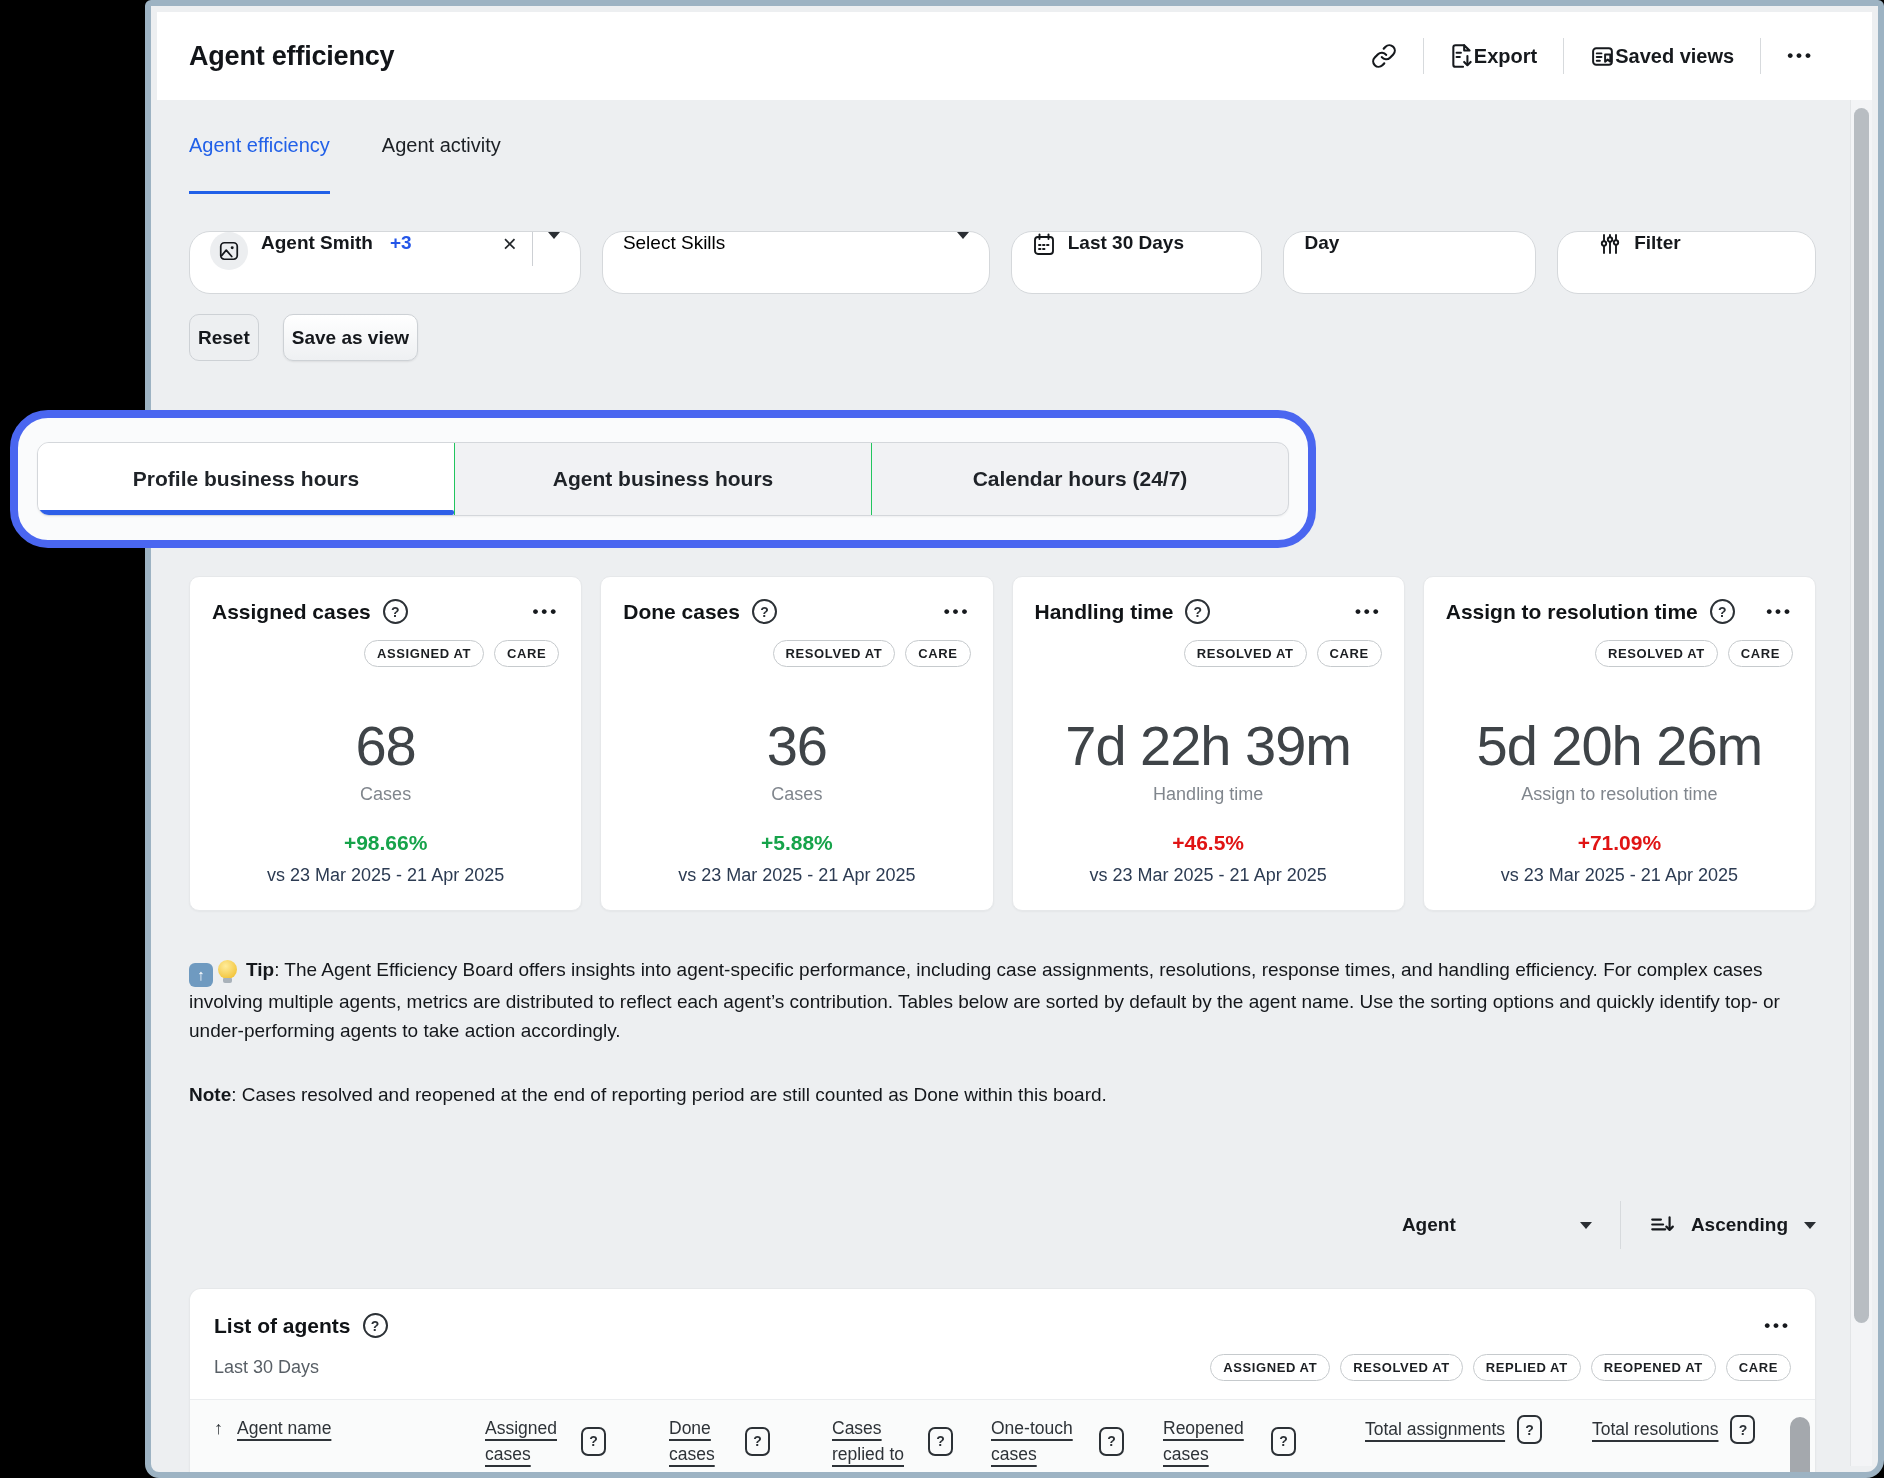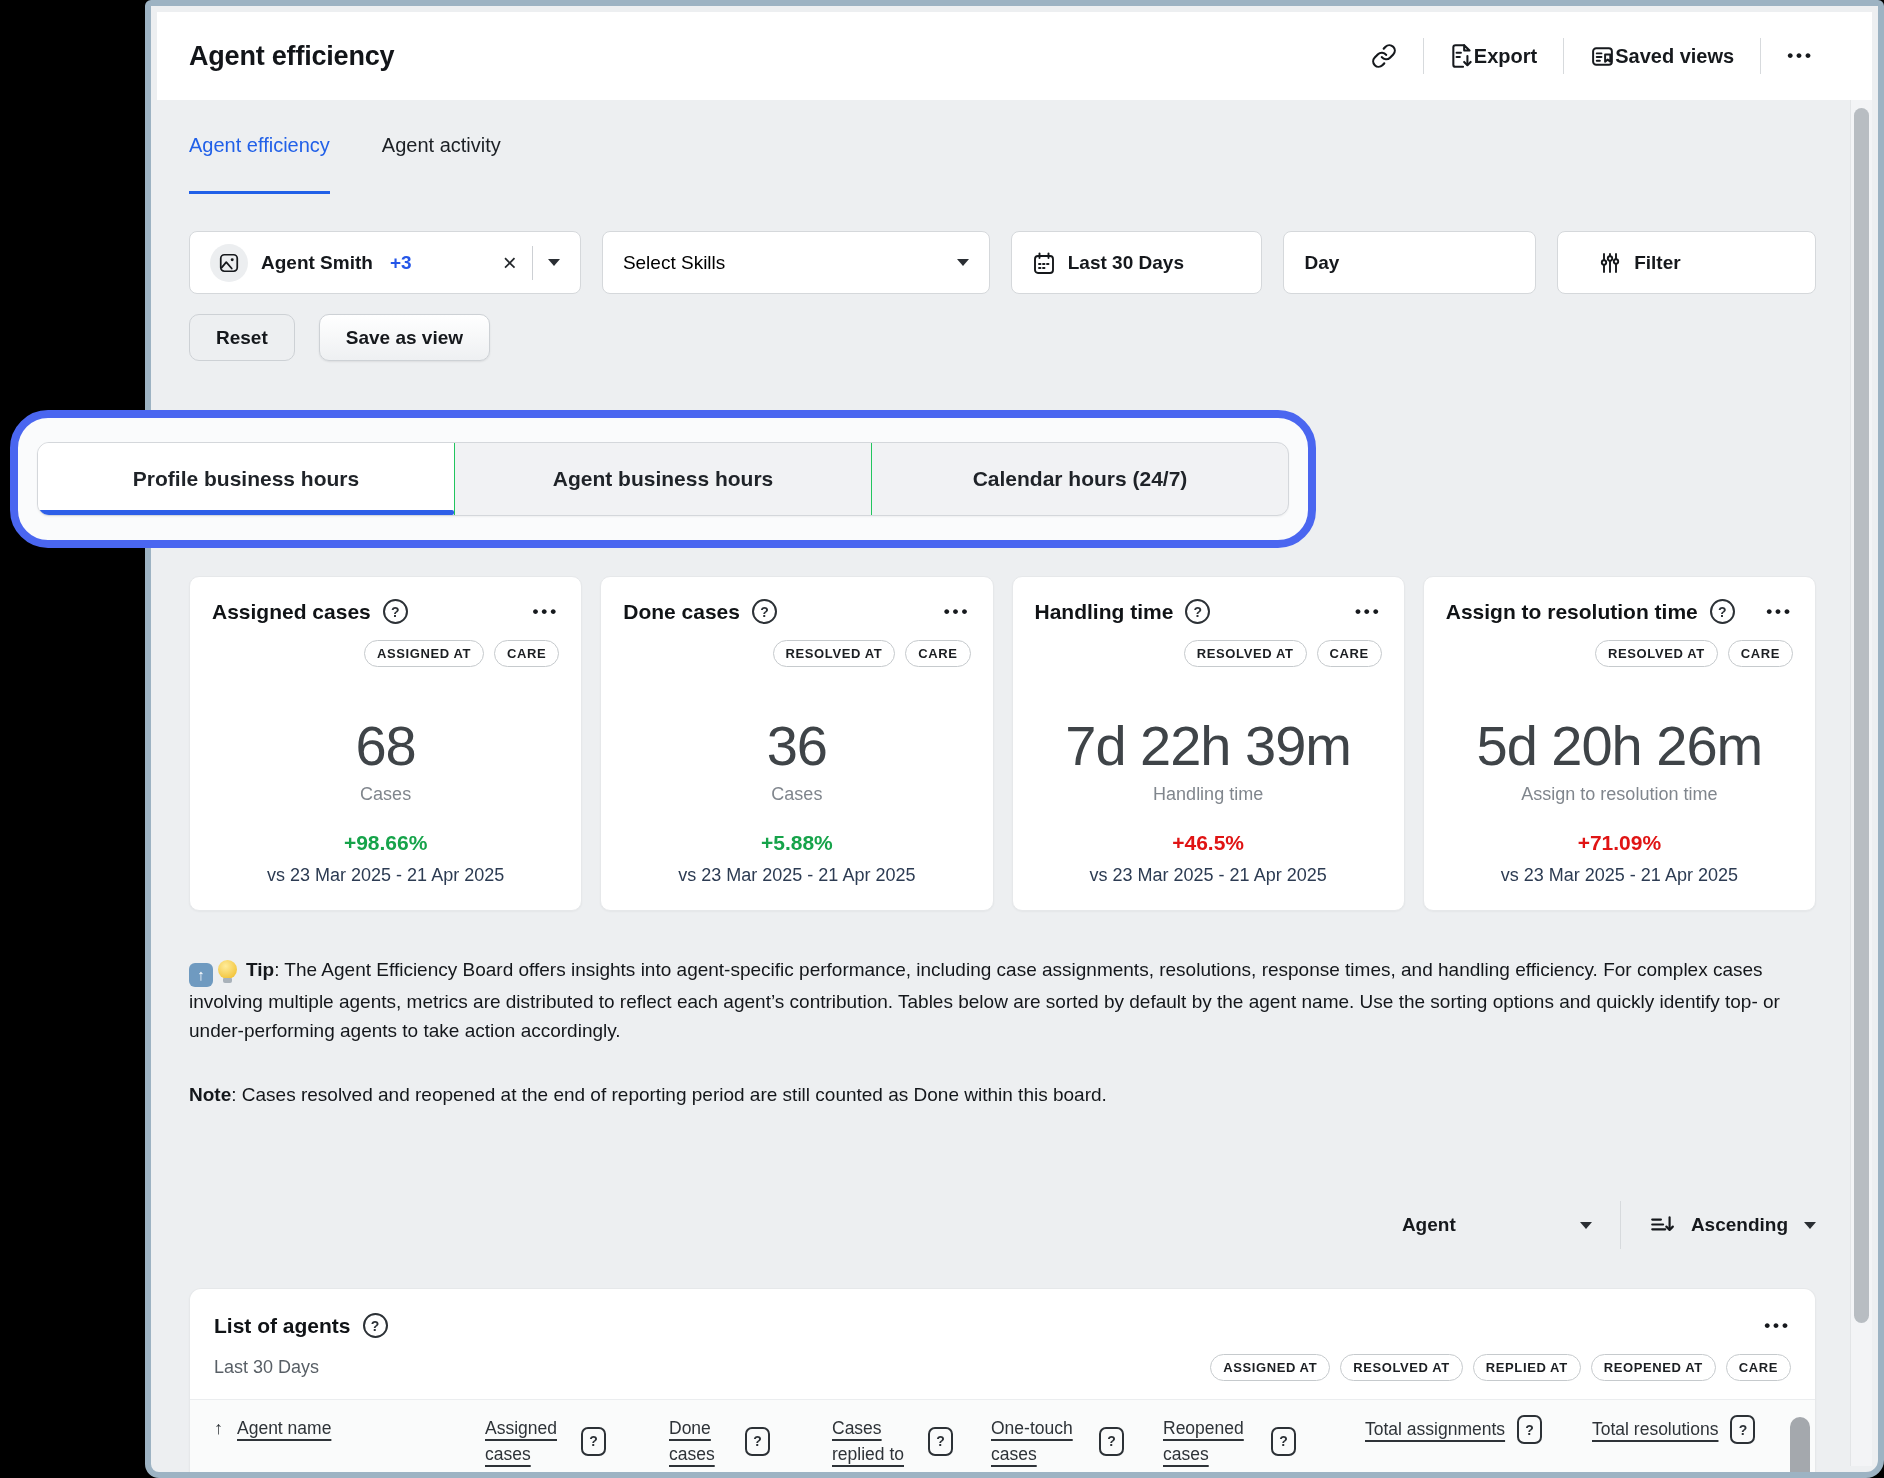--- a/index.html
+++ b/index.html
@@ -22,37 +22,37 @@
   
   .tabs { height:94px; display:flex; gap:52px; padding:0 32px; }
   .tab { display:flex; align-items:center; height:100%; font-size:20px; color:#1c2025; border-bottom:3px solid transparent; cursor:pointer; }
   .tab.active { color:#2160e8; border-bottom-color:#2160e8; font-weight:500; }
 
   .content { position:absolute; left:6px; right:6px; top:6px; bottom:6px; }
   .abs { position:absolute; left:32px; right:56px; }
 
   
   .filter-row { top:219px; display:flex; gap:21px; }
-  .fbox { height:63px; background:#fff; border:1px solid #d5d8db; border-radius:8px; display:flex; align-items:center; padding:0 20px; font-size:19px; }
+  .fbox { height:63px; background:#fff; border:1px solid #d5d8db; border-radius:21px; display:flex; align-items:flex-start; padding:0 20px; font-size:19px; }
   .chip { gap:13px; width:394px; }
   .avatar { width:38px; height:38px; border-radius:50%; background:#eceef0; display:flex; align-items:center; justify-content:center; }
   .chip-name { font-weight:700; color:#15181c; }
   .chip-count { font-weight:700; color:#2456e8; margin-left:4px; }
   .chip-close { margin-left:auto; font-size:24px; font-weight:400; color:#23272b; line-height:1; cursor:pointer; }
   .chip-sep { width:1px; height:34px; background:#cdd0d4; margin:0 2px; }
   .caret { width:0; height:0; border-left:6px solid transparent; border-right:6px solid transparent; border-top:7px solid #2a2e33; }
   .skills { width:390px; color:#000000; }
   .skills .caret { margin-left:auto; }
   .datebox { width:253px; gap:12px; font-weight:700; }
   .daybox { width:254px; font-weight:700; }
   .filterbox { width:260px; gap:12px; font-weight:700;padding-left:40px; }
 
   
   .actions-row { top:302px; display:flex; gap:24px; }
-  .btn { height:47px; border-radius:10px; border:1px solid #cdd1d5; font-family:inherit; font-size:19px; font-weight:700; color:#15181c; padding:0 26px; cursor:pointer; }
+  .btn { height:47px; border-radius:10px; border:1px solid #cdd1d5; font-family:inherit; font-size:19px; font-weight:700; color:#15181c; padding:0 8px; cursor:pointer; }
   .btn.ghost { background:transparent; }
   .btn.raised { background:linear-gradient(#ffffff,#eef0f2); box-shadow:0 1px 2px rgba(0,0,0,.08); }
 
   
   .annotation { position:absolute; left:10px; top:410px; width:1306px; height:138px; border:8px solid #4a66f0; border-radius:38px;
     background:#fafbfc; display:flex; align-items:center; justify-content:center; z-index:40; }
   .hours-control { width:1252px; height:74px; display:flex; border:1px solid #d4d7db; border-radius:12px; background:#f1f2f4; overflow:hidden; box-shadow:0 1px 2px rgba(0,0,0,.05); }
   .segment { flex:1; display:flex; align-items:center; justify-content:center; font-size:21px; font-weight:600; color:#1f2328; position:relative; cursor:pointer; }
   .segment + .segment { border-left:1px solid #22c55e; }
   .segment.active { background:#fff; border-left:none; }

